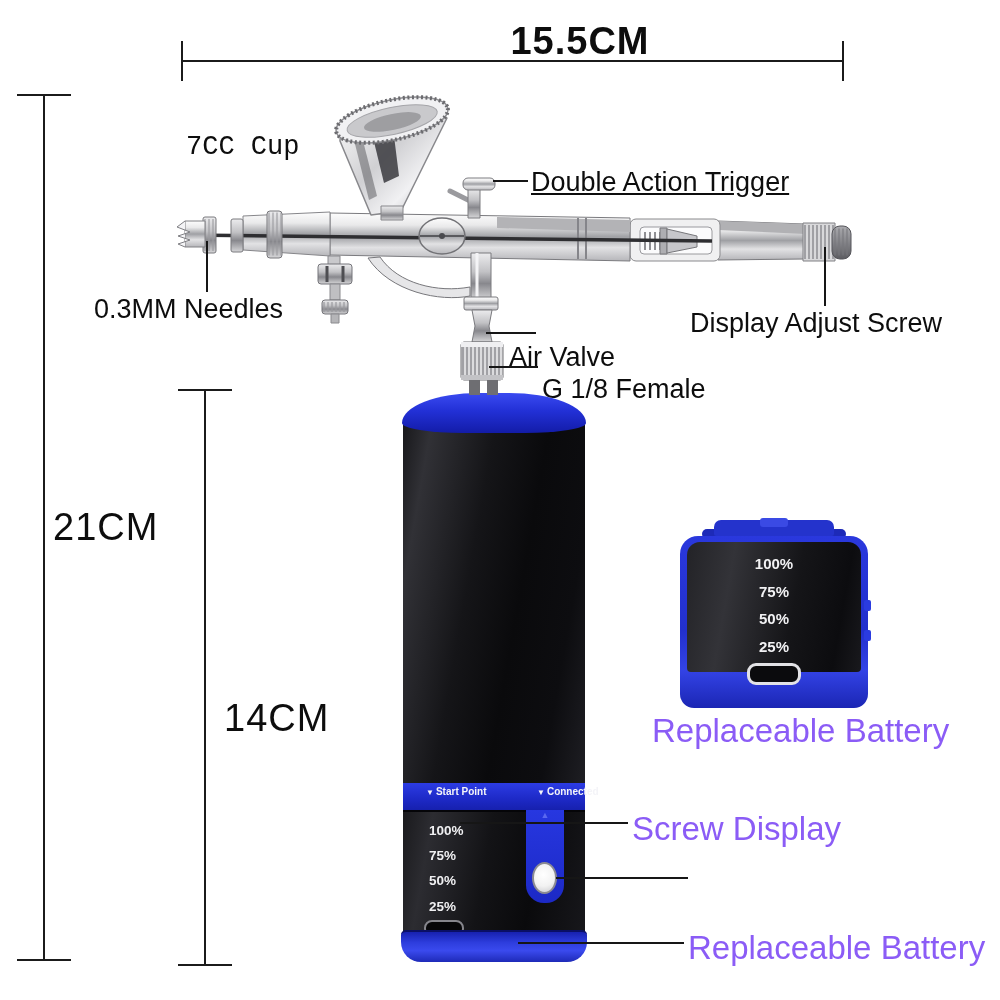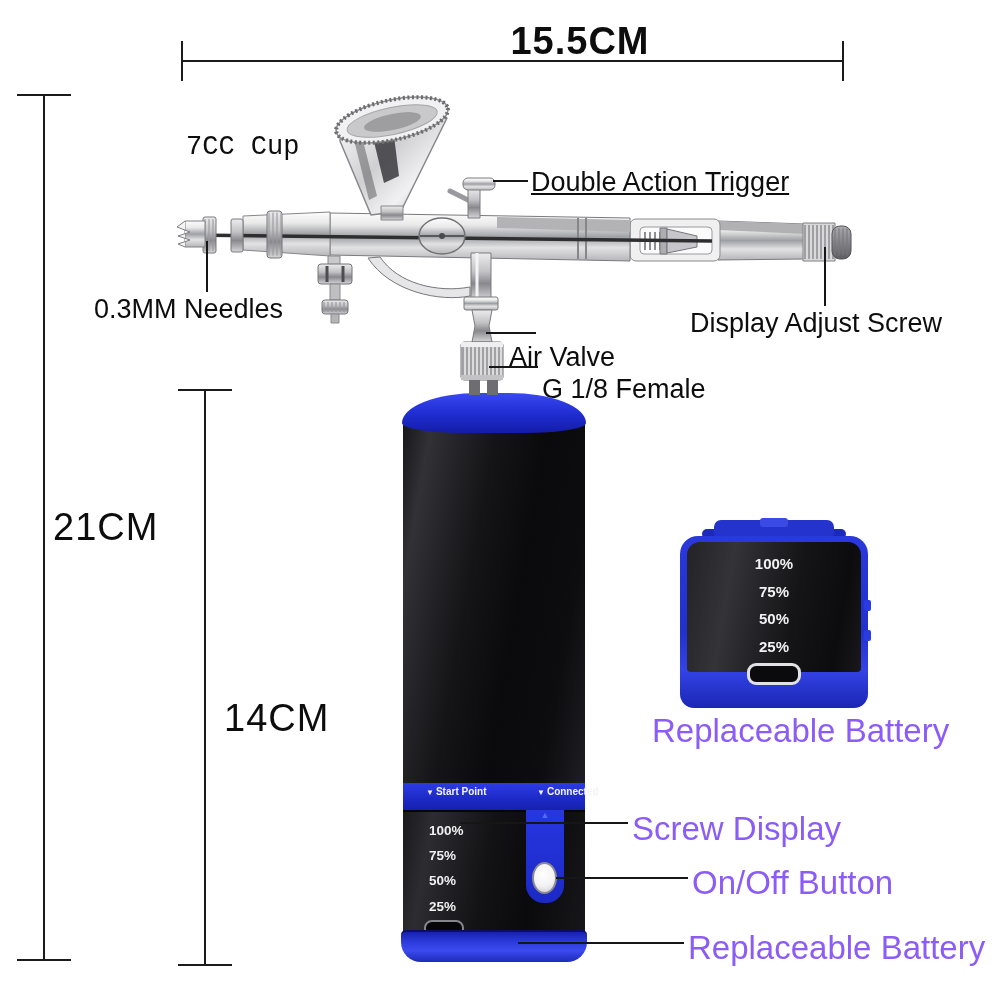--- a/index.html
+++ b/index.html
@@ -248,17 +248,16 @@
   <div class="dim-label" style="left:224px;top:697px;">14CM</div>
 
   <div class="part-label" style="left:186px;top:132px;font-family:Liberation Mono, monospace;">7CC Cup</div>
   <div class="part-label" style="left:531px;top:167px;text-decoration:underline;">Double Action Trigger</div>
   <div class="part-label" style="left:94px;top:294px;">0.3MM Needles</div>
   <div class="part-label" style="left:509px;top:320px;margin-top:22px;">Air Valve</div>
   <div class="part-label" style="left:542px;top:354px;margin-top:20px;">G 1/8 Female</div>
   <div class="part-label" style="left:690px;top:308px;">Display Adjust Screw</div>
 
   <div class="small-label" style="left:632px;top:810px;">Screw Display</div>
-  <div class="small-label" style="left:692px;top:864px;">On/Off Button</div>
   <div class="small-label" style="left:688px;top:929px;">Replaceable Battery</div>
   <div class="small-label" style="left:652px;top:712px;width:285px;text-align:center;">Replaceable Battery</div>
 
 </div>
 
 </body></html>

